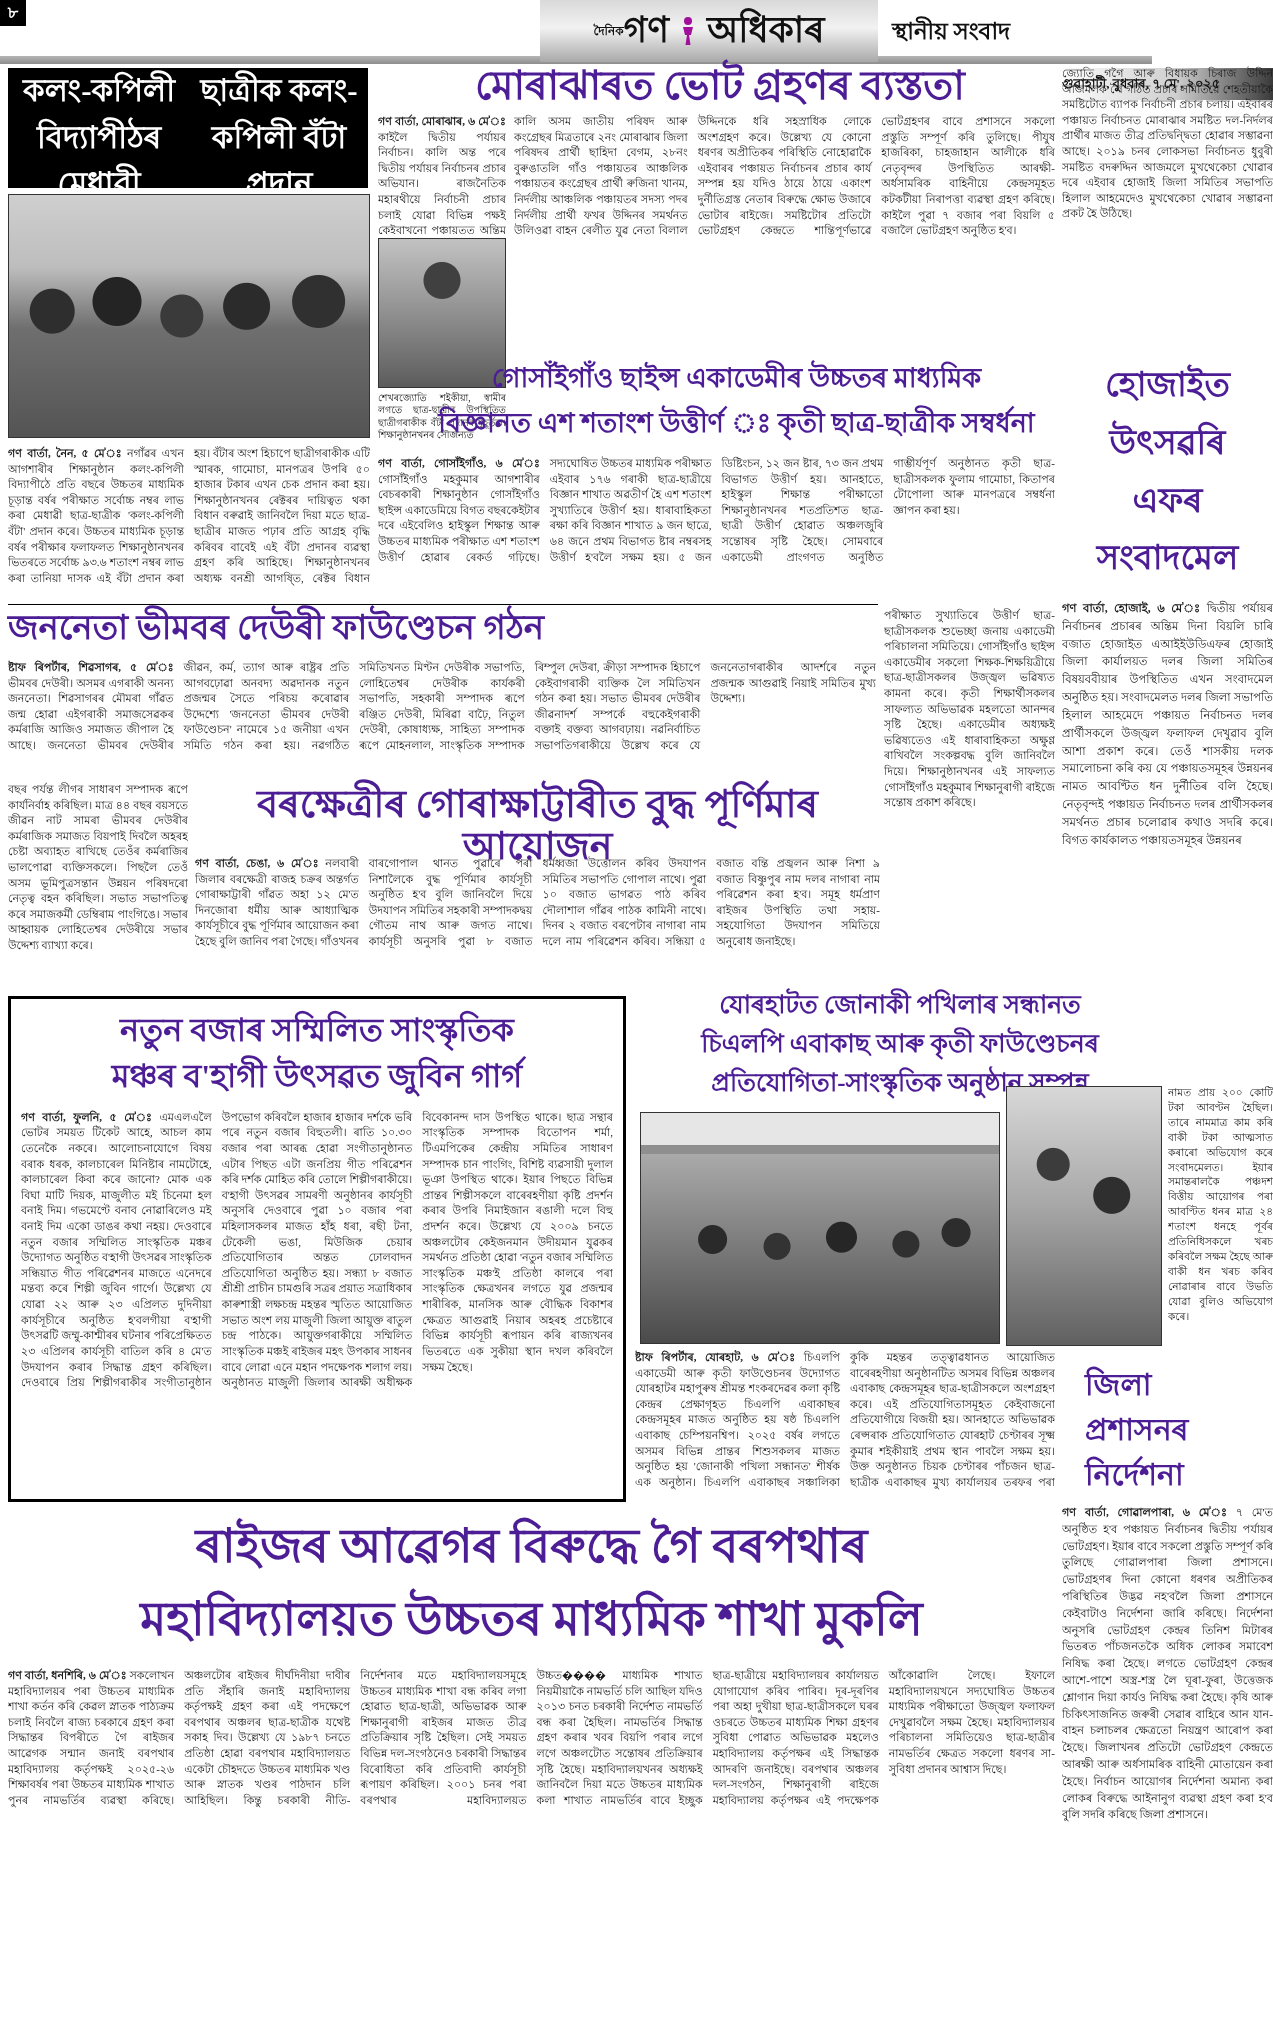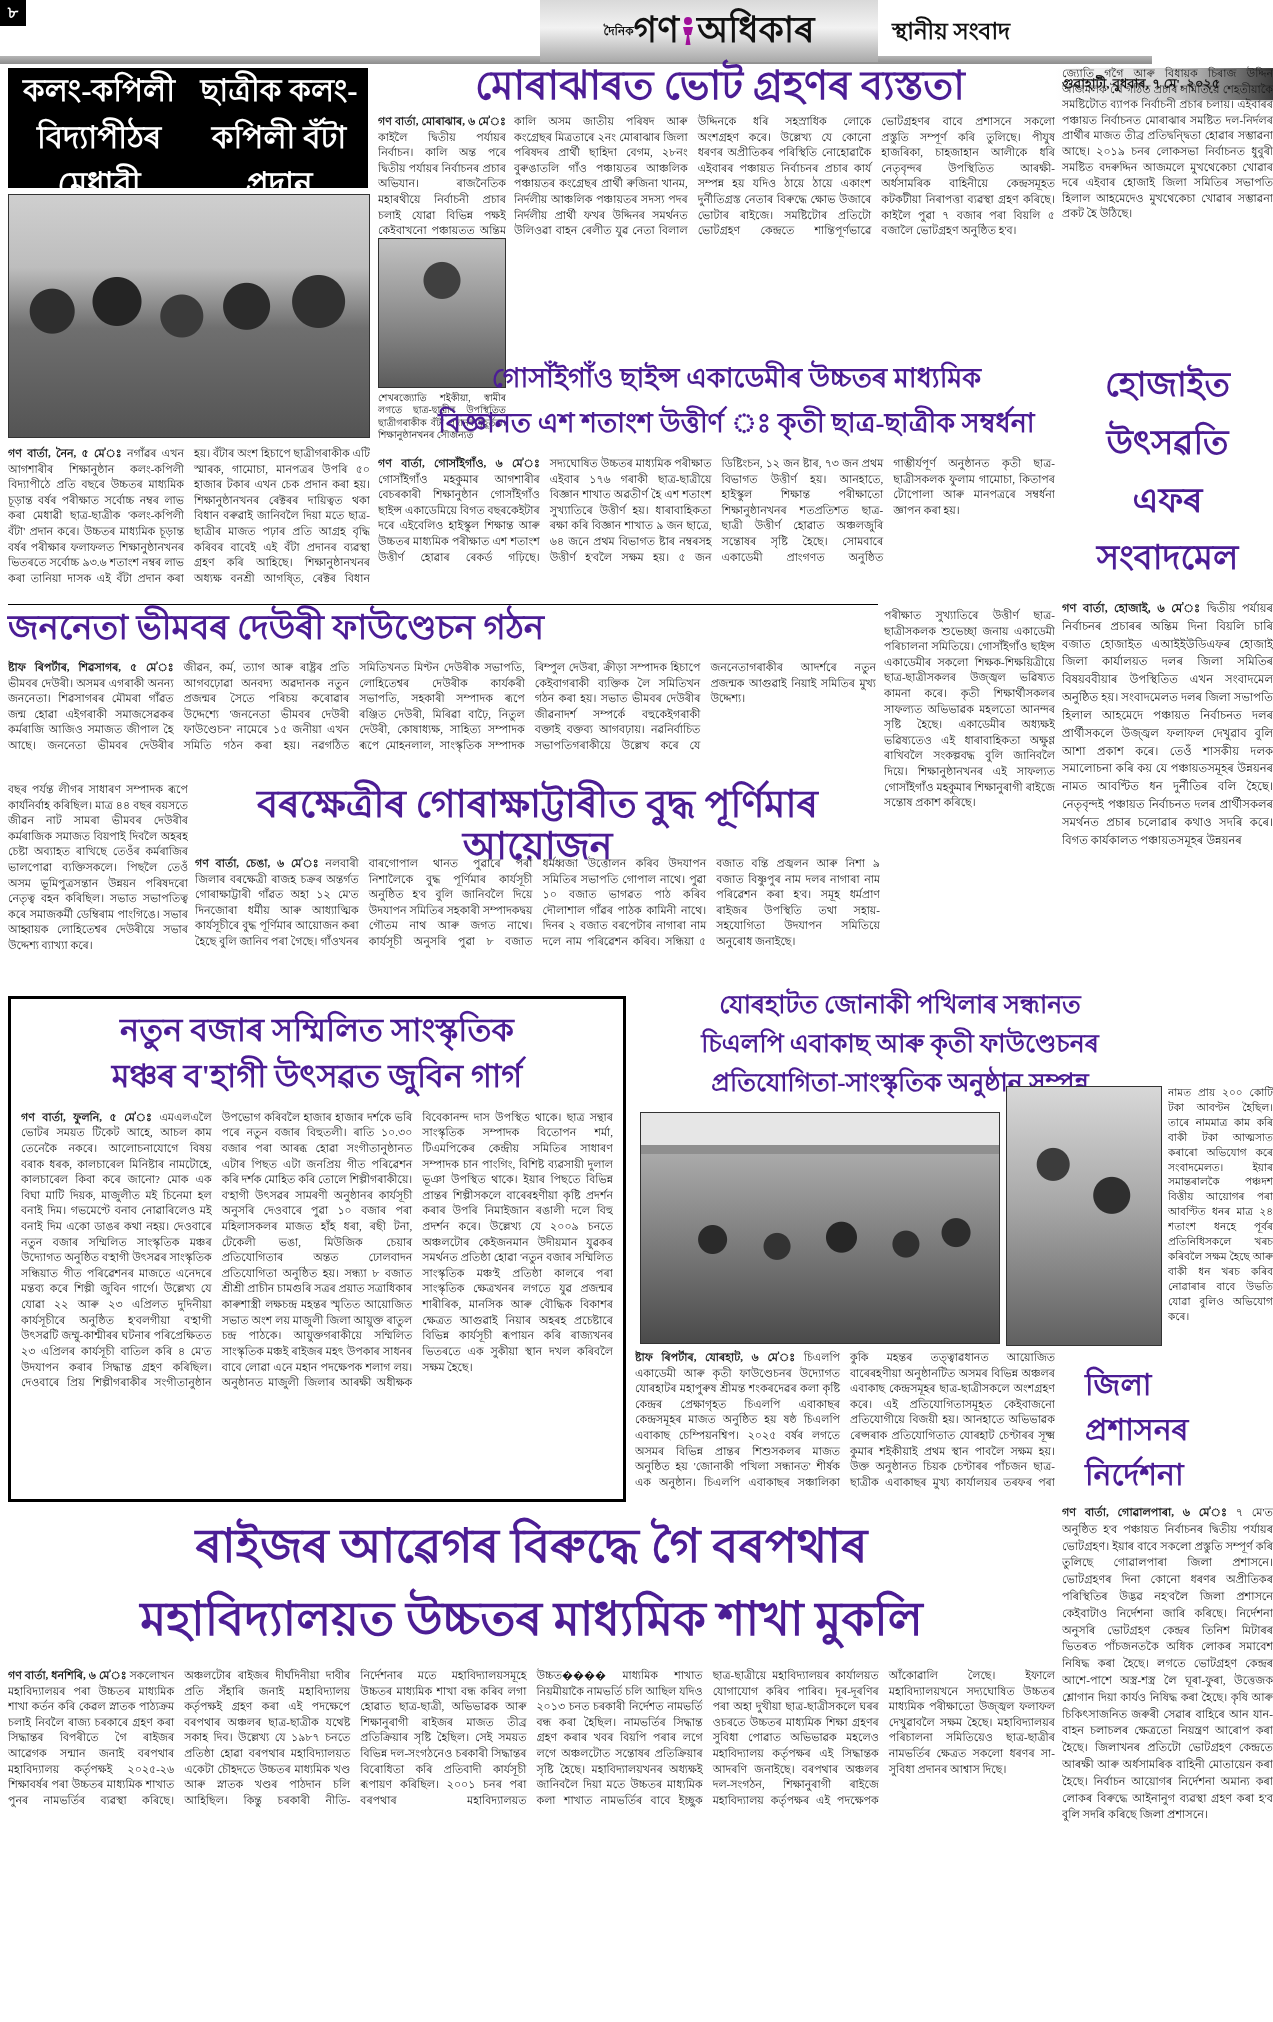--- a/index.html
+++ b/index.html
@@ -21,21 +21,21 @@
   .rule-h{background:#000;height:1px;}
   .gray-band{background:linear-gradient(180deg,#b5b5b5,#8d8d8d);}
   
   #pagenum{background:#000;color:#fff;font-weight:bold;font-size:16px;
            display:flex;align-items:center;justify-content:center;}
   #dateline-en{background:#000;color:#fff;font-family:"Liberation Sans",sans-serif;
                font-weight:bold;font-size:14px;display:flex;align-items:center;padding-left:10px;}
   #masthead{background:linear-gradient(180deg,#d9d9d9 0%,#f2f2f2 45%,#a9a9a9 100%);
             display:flex;flex-direction:row;align-items:center;justify-content:center;}
   #masthead .small{font-size:12px;font-weight:bold;line-height:1;}
-  #masthead .big{font-size:36px;font-weight:bold;line-height:1.05;display:flex;align-items:center;gap:1px;}
+  #masthead .big{font-size:36px;font-weight:bold;line-height:1.05;display:flex;align-items:center;gap:11px;}
   #section-label{font-size:23px;font-weight:bold;display:flex;align-items:center;}
   #date-strip{background:linear-gradient(90deg,#ffffff 0%,#cfcfcf 55%,#3a3a3a 100%);
               font-size:13px;font-weight:bold;display:flex;align-items:center;padding-left:6px;}
   
   .photo-award{background:
      radial-gradient(circle at 12% 48%,#2e2e2e 0 22px,transparent 23px),
      radial-gradient(circle at 30% 44%,#242424 0 24px,transparent 25px),
      radial-gradient(circle at 48% 50%,#3a3a3a 0 21px,transparent 22px),
      radial-gradient(circle at 66% 46%,#2b2b2b 0 23px,transparent 24px),
      radial-gradient(circle at 86% 44%,#303030 0 26px,transparent 27px),
@@ -104,21 +104,21 @@
     <div>বিজ্ঞানত এশ শতাংশ উত্তীৰ্ণ ঃ কৃতী ছাত্ৰ-ছাত্ৰীক সম্বৰ্ধনা</div>
   </div>
   <div class="abs body-text cols4" style="left:378px;top:456px;width:677px;height:146px;">
     <span class="byline">গণ বাৰ্তা, গোসাঁইগাঁও, ৬ মে'ঃ</span>
     <span>গোসাঁইগাঁও মহকুমাৰ আগশাৰীৰ বেচৰকাৰী শিক্ষানুষ্ঠান গোসাঁইগাঁও ছাইন্স একাডেমিয়ে বিগত বছৰকেইটাৰ দৰে এইবেলিও হাইস্কুল শিক্ষান্ত আৰু উচ্চতৰ মাধ্যমিক পৰীক্ষাত এশ শতাংশ উত্তীৰ্ণ হোৱাৰ ৰেকৰ্ড গঢ়িছে। সদ্যঘোষিত উচ্চতৰ মাধ্যমিক পৰীক্ষাত এইবাৰ ১৭৬ গৰাকী ছাত্ৰ-ছাত্ৰীয়ে বিজ্ঞান শাখাত অৱতীৰ্ণ হৈ এশ শতাংশ সুখ্যাতিৰে উত্তীৰ্ণ হয়। ধাৰাবাহিকতা ৰক্ষা কৰি বিজ্ঞান শাখাত ৯ জন ছাত্ৰে, ৬৪ জনে প্ৰথম বিভাগত ষ্টাৰ নম্বৰসহ উত্তীৰ্ণ হ'বলৈ সক্ষম হয়। ৫ জন ডিষ্টিংচন, ১২ জন ষ্টাৰ, ৭৩ জন প্ৰথম বিভাগত উত্তীৰ্ণ হয়। আনহাতে, হাইস্কুল শিক্ষান্ত পৰীক্ষাতো শিক্ষানুষ্ঠানখনৰ শতপ্ৰতিশত ছাত্ৰ-ছাত্ৰী উত্তীৰ্ণ হোৱাত অঞ্চলজুৰি সন্তোষৰ সৃষ্টি হৈছে। সোমবাৰে একাডেমী প্ৰাংগণত অনুষ্ঠিত গাম্ভীৰ্যপূৰ্ণ অনুষ্ঠানত কৃতী ছাত্ৰ-ছাত্ৰীসকলক ফুলাম গামোচা, কিতাপৰ টোপোলা আৰু মানপত্ৰৰে সম্বৰ্ধনা জ্ঞাপন কৰা হয়।</span>
   </div>
   <div class="abs body-text" style="left:884px;top:608px;width:171px;height:382px;">পৰীক্ষাত সুখ্যাতিৰে উত্তীৰ্ণ ছাত্ৰ-ছাত্ৰীসকলক শুভেচ্ছা জনায় একাডেমী পৰিচালনা সমিতিয়ে। গোসাঁইগাঁও ছাইন্স একাডেমীৰ সকলো শিক্ষক-শিক্ষয়িত্ৰীয়ে ছাত্ৰ-ছাত্ৰীসকলৰ উজ্জ্বল ভৱিষ্যত কামনা কৰে। কৃতী শিক্ষাৰ্থীসকলৰ সাফল্যত অভিভাৱক মহলতো আনন্দৰ সৃষ্টি হৈছে। একাডেমীৰ অধ্যক্ষই ভৱিষ্যতেও এই ধাৰাবাহিকতা অক্ষুণ্ণ ৰাখিবলৈ সংকল্পবদ্ধ বুলি জানিবলৈ দিয়ে। শিক্ষানুষ্ঠানখনৰ এই সাফল্যত গোসাঁইগাঁও মহকুমাৰ শিক্ষানুৰাগী ৰাইজে সন্তোষ প্ৰকাশ কৰিছে।</div>
 
   <div class="abs headline" style="left:1062px;top:356px;width:211px;height:238px;font-size:34px;line-height:1.7;">
     <div>হোজাইত</div>
-    <div>উৎসৱতি</div>
+    <div>উৎসৱৰি</div>
     <div>এফৰ</div>
     <div>সংবাদমেল</div>
   </div>
   <div class="abs body-text" style="left:1062px;top:600px;width:211px;height:480px;font-size:11.5px;line-height:1.55;">
     <span class="byline">গণ বাৰ্তা, হোজাই, ৬ মে'ঃ</span>
     <span>দ্বিতীয় পৰ্যায়ৰ নিৰ্বাচনৰ প্ৰচাৰৰ অন্তিম দিনা বিয়লি চাৰি বজাত হোজাইত এআইইউডিএফৰ হোজাই জিলা কাৰ্যালয়ত দলৰ জিলা সমিতিৰ বিষয়ববীয়াৰ উপস্থিতিত এখন সংবাদমেল অনুষ্ঠিত হয়। সংবাদমেলত দলৰ জিলা সভাপতি হিলাল আহমেদে পঞ্চায়ত নিৰ্বাচনত দলৰ প্ৰাৰ্থীসকলে উজ্জ্বল ফলাফল দেখুৱাব বুলি আশা প্ৰকাশ কৰে। তেওঁ শাসকীয় দলক সমালোচনা কৰি কয় যে পঞ্চায়তসমূহৰ উন্নয়নৰ নামত আবণ্টিত ধন দুৰ্নীতিৰ বলি হৈছে। নেতৃবৃন্দই পঞ্চায়ত নিৰ্বাচনত দলৰ প্ৰাৰ্থীসকলৰ সমৰ্থনত প্ৰচাৰ চলোৱাৰ কথাও সদৰি কৰে। বিগত কাৰ্যকালত পঞ্চায়তসমূহৰ উন্নয়নৰ</span>
   </div>
   <div class="abs body-text" style="left:1168px;top:1086px;width:105px;height:266px;font-size:10.5px;">নামত প্ৰায় ২০০ কোটি টকা আবণ্টন হৈছিল। তাৰে নামমাত্ৰ কাম কৰি বাকী টকা আত্মসাত কৰাৰো অভিযোগ কৰে সংবাদমেলত। ইয়াৰ সমান্তৰালকৈ পঞ্চদশ বিত্তীয় আয়োগৰ পৰা আবণ্টিত ধনৰ মাত্ৰ ২৪ শতাংশ ধনহে পূৰ্বৰ প্ৰতিনিধিসকলে খৰচ কৰিবলৈ সক্ষম হৈছে আৰু বাকী ধন খৰচ কৰিব নোৱাৰাৰ বাবে উভতি যোৱা বুলিও অভিযোগ কৰে।</div>
 
   <div class="abs rule-h" style="left:8px;top:604px;width:870px;"></div>

